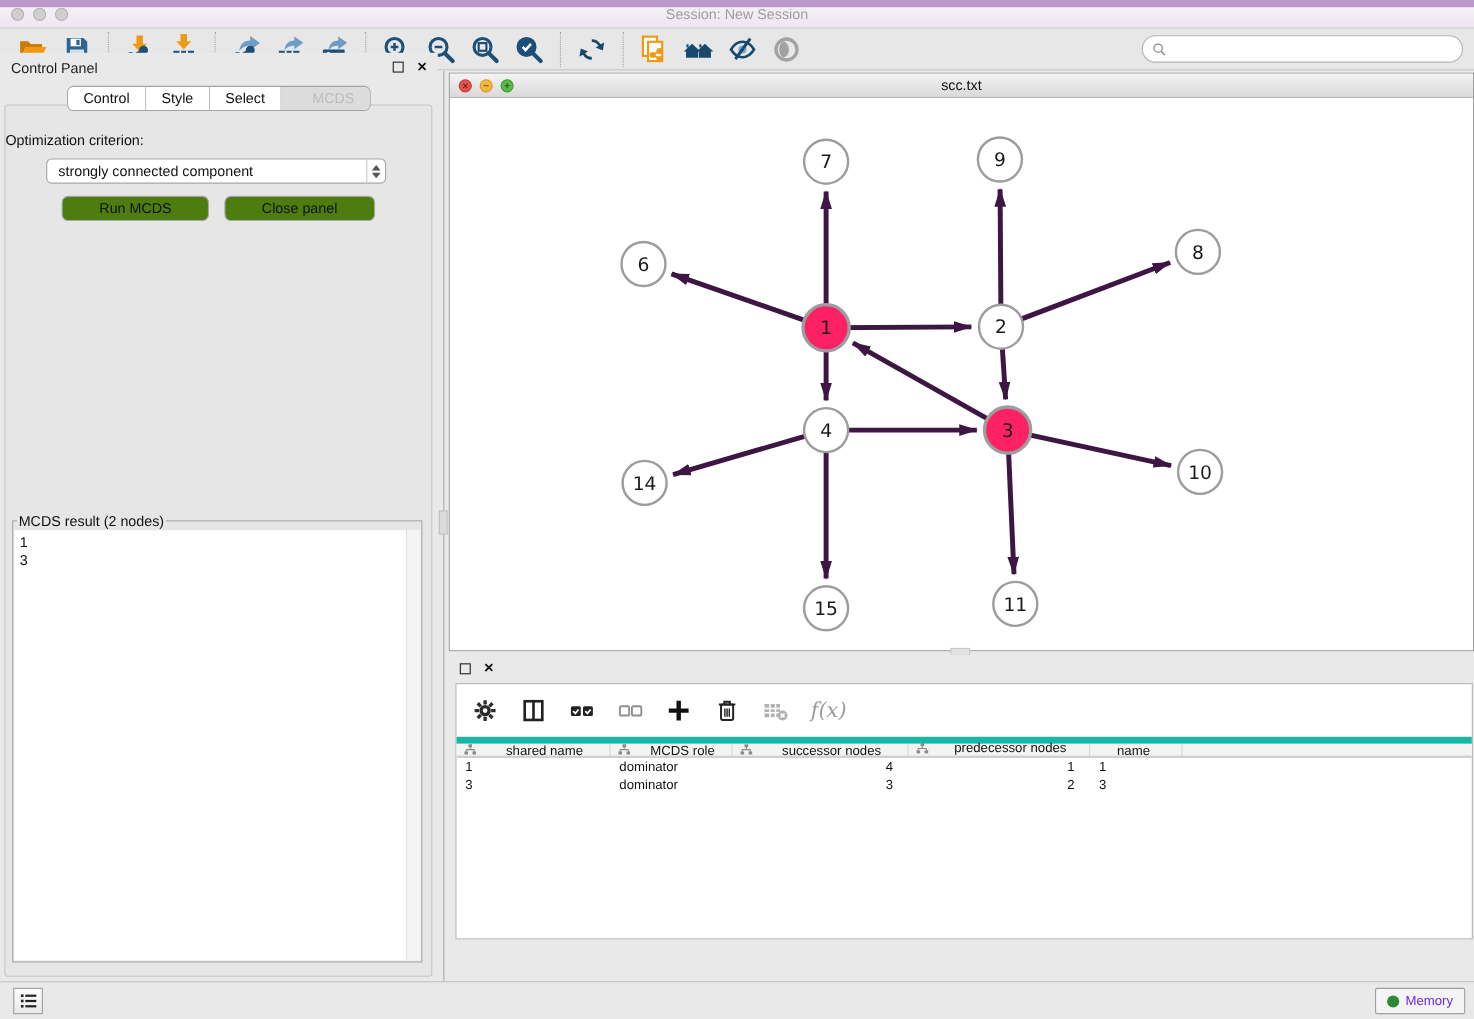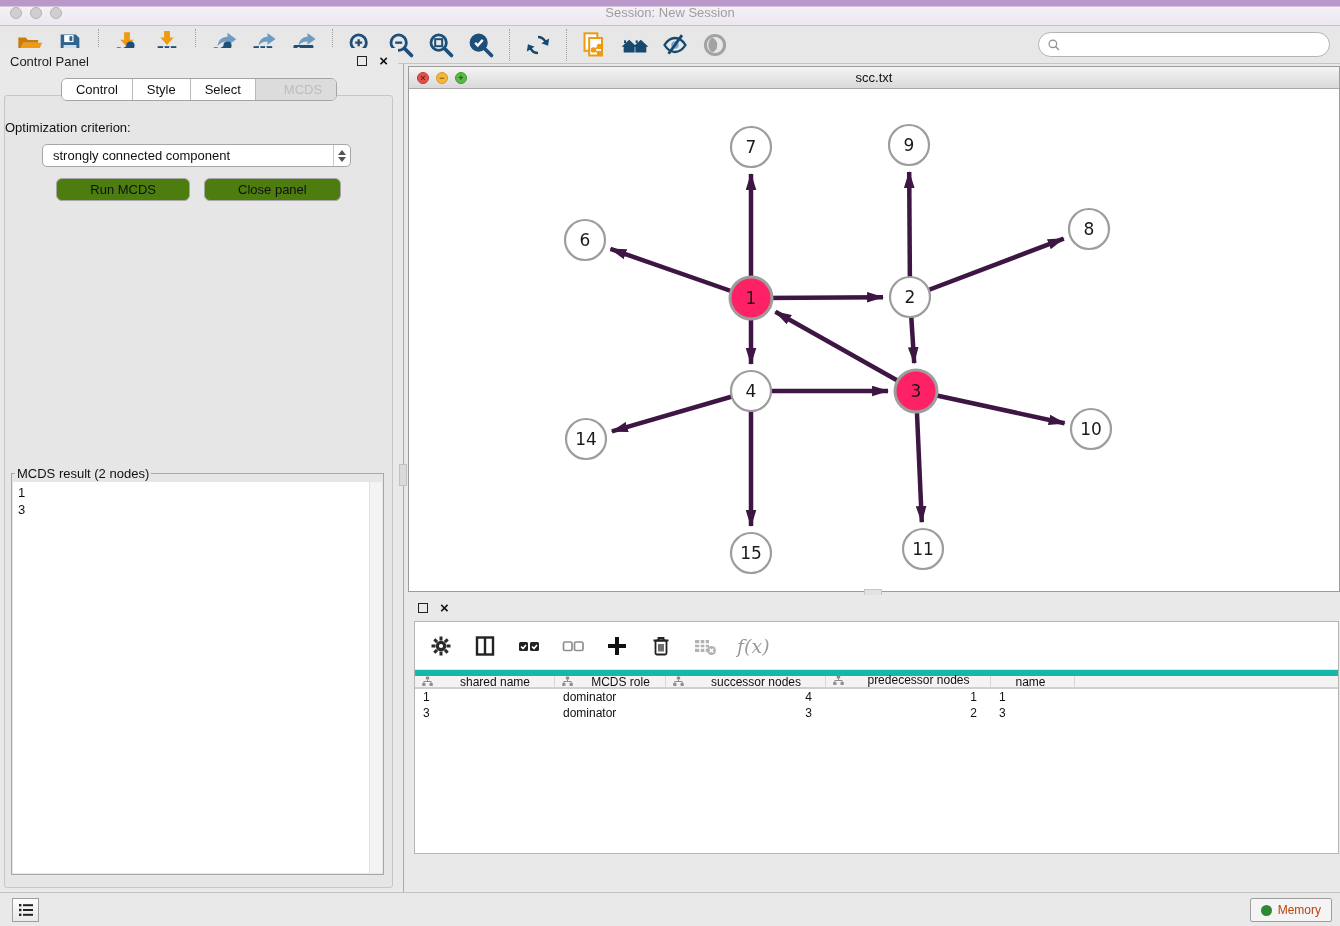--- a/index.html
+++ b/index.html
@@ -109,21 +109,21 @@
   .statusbar { position:absolute; left:0; bottom:0; width:1340px; height:34px;
     background:#e9e9e9; border-top:1px solid #c2c2c2; }
   .status-left-btn { position:absolute; left:12px; top:5px; width:27px; height:24px;
     background:linear-gradient(#fdfdfd,#e9e9e9); border:1px solid #9f9f9f;
     display:flex; align-items:center; justify-content:center; }
   .status-left-btn svg { width:16px; height:14px; }
   .memory-btn { position:absolute; right:8px; top:5px; height:24px;
     background:#f4f4f4; border:1px solid #9f9f9f; border-radius:2px;
     display:flex; align-items:center; padding:0 10px; gap:6px; }
   .memory-dot { width:11px; height:11px; border-radius:50%; background:#2d8a33; }
-  .memory-label { font-size:12px; color:#c2410c; }
+  .memory-label { font-size:12px; color:#6d28d9; }
 </style>
 </head>
 <body>
 
 <div class="titlebar">
   <div class="traffic">
     <span></span>
     <span></span>
     <span></span>
   </div>

